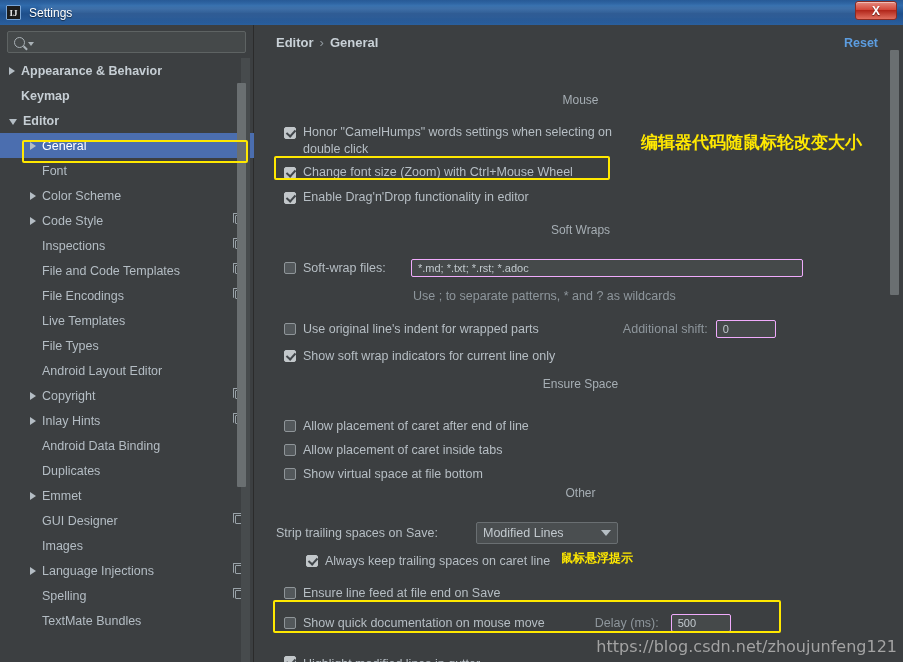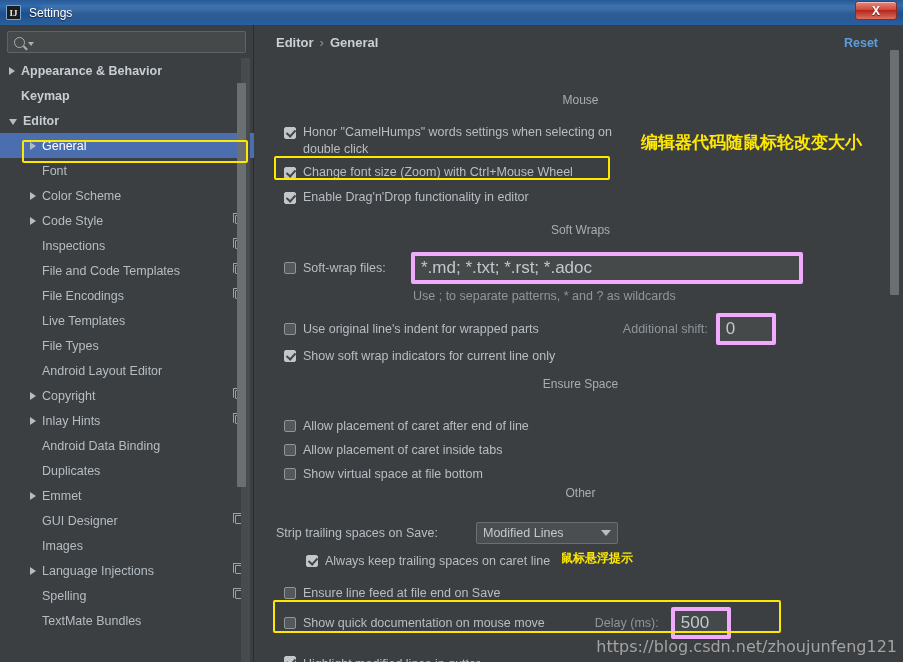--- a/index.html
+++ b/index.html
@@ -125,22 +125,22 @@
   }
   .cb.on:after{
     content:""; position:absolute; left:3px; top:0px; width:4px; height:7px;
     border:solid #2b2d2f; border-width:0 2px 2px 0; transform:rotate(42deg);
   }
   .cb.light{ background:#c2c7ca; border-color:#c2c7ca; }
   .cb.light:after{ border-color:#41464a; }
   .lbl{ font-size:12.5px; color:#b6bec4; line-height:17px; }
   .lbl.dim{ color:#8e969c; }
   .txtinput{
-    background:#45494a; border:4px solid #f0abfc; border-radius:2px;
-    color:#c2c9ce; font-size:17px; font-family:inherit;
+    background:#45494a; border:1px solid #f0abfc; border-radius:2px;
+    color:#c2c9ce; font-size:11px; font-family:inherit;
     padding:2px 6px; outline:none;
   }
   .combo{
     background:#4a4e50; border:1px solid #6a6f72; border-radius:2px;
     height:22px; display:flex; align-items:center; padding:0 6px;
     color:#c2c9ce; font-size:12.5px; min-width:142px; justify-content:space-between;
   }
   .combo .car{ width:0;height:0;border-left:5px solid transparent;
     border-right:5px solid transparent;border-top:6px solid #b6bec4; margin-left:10px;}
   .hl-box{ position:absolute; border:2px solid #ffe800; border-radius:2px; pointer-events:none; z-index:4;}

